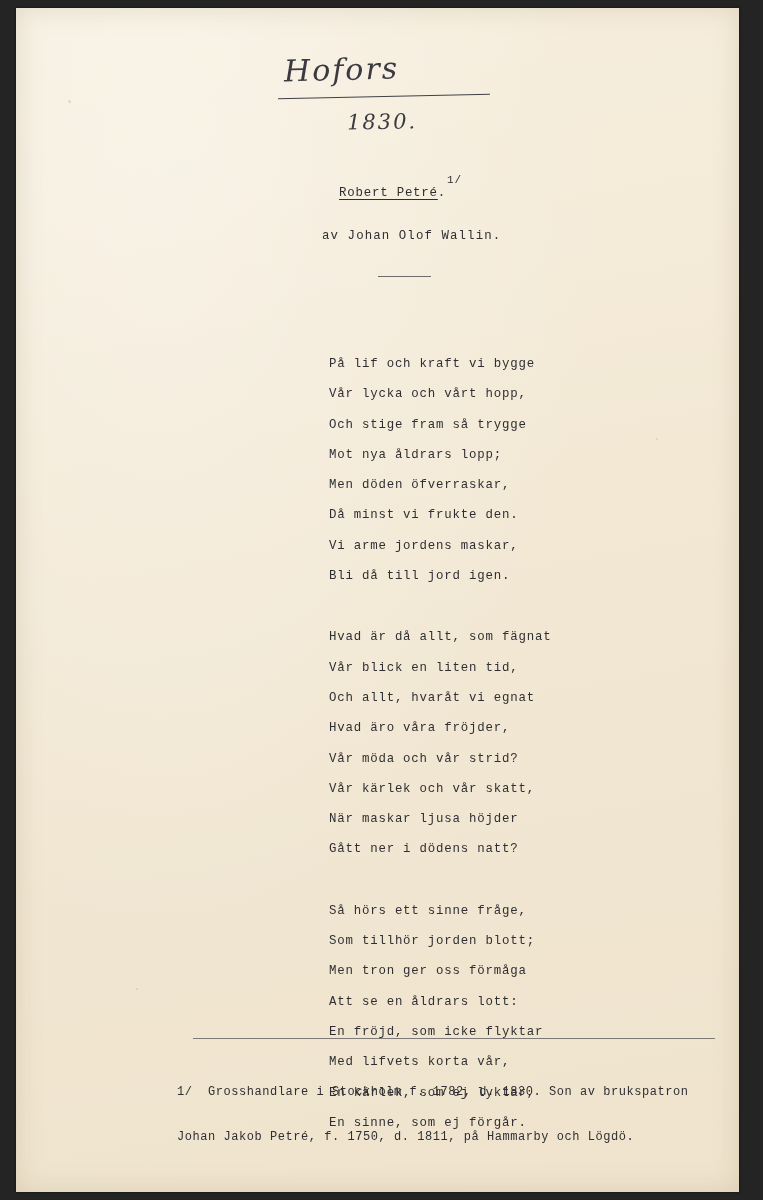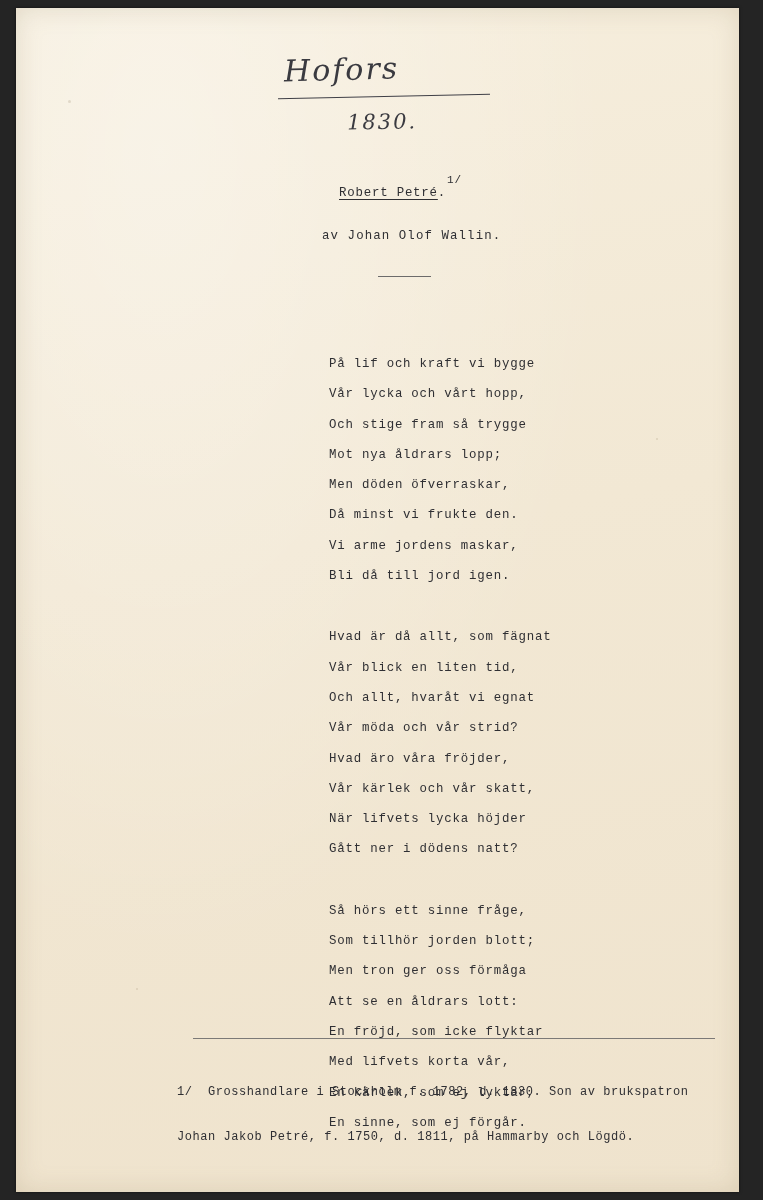--- a/index.html
+++ b/index.html
@@ -195,24 +195,24 @@
           <div class="verse-line">Mot nya åldrars lopp;</div>
           <div class="verse-line">Men döden öfverraskar,</div>
           <div class="verse-line">Då minst vi frukte den.</div>
           <div class="verse-line">Vi arme jordens maskar,</div>
           <div class="verse-line">Bli då till jord igen.</div>
         </div>
         <div class="stanza">
           <div class="verse-line">Hvad är då allt, som fägnat</div>
           <div class="verse-line">Vår blick en liten tid,</div>
           <div class="verse-line">Och allt, hvaråt vi egnat</div>
+          <div class="verse-line">Hvad äro våra fröjder,</div>
           <div class="verse-line">Vår möda och vår strid?</div>
-          <div class="verse-line">Hvad äro våra fröjder,</div>
           <div class="verse-line">Vår kärlek och vår skatt,</div>
-          <div class="verse-line">När lifvets lycka höjder</div>
+          <div class="verse-line">När maskar ljusa höjder</div>
           <div class="verse-line">Gått ner i dödens natt?</div>
         </div>
         <div class="stanza">
           <div class="verse-line">Så hörs ett sinne fråge,</div>
           <div class="verse-line">Som tillhör jorden blott;</div>
           <div class="verse-line">Men tron ger oss förmåga</div>
           <div class="verse-line">Att se en åldrars lott:</div>
           <div class="verse-line">En fröjd, som icke flyktar</div>
           <div class="verse-line">Med lifvets korta vår,</div>
           <div class="verse-line">En kärlek, som ej lyktar,</div>

